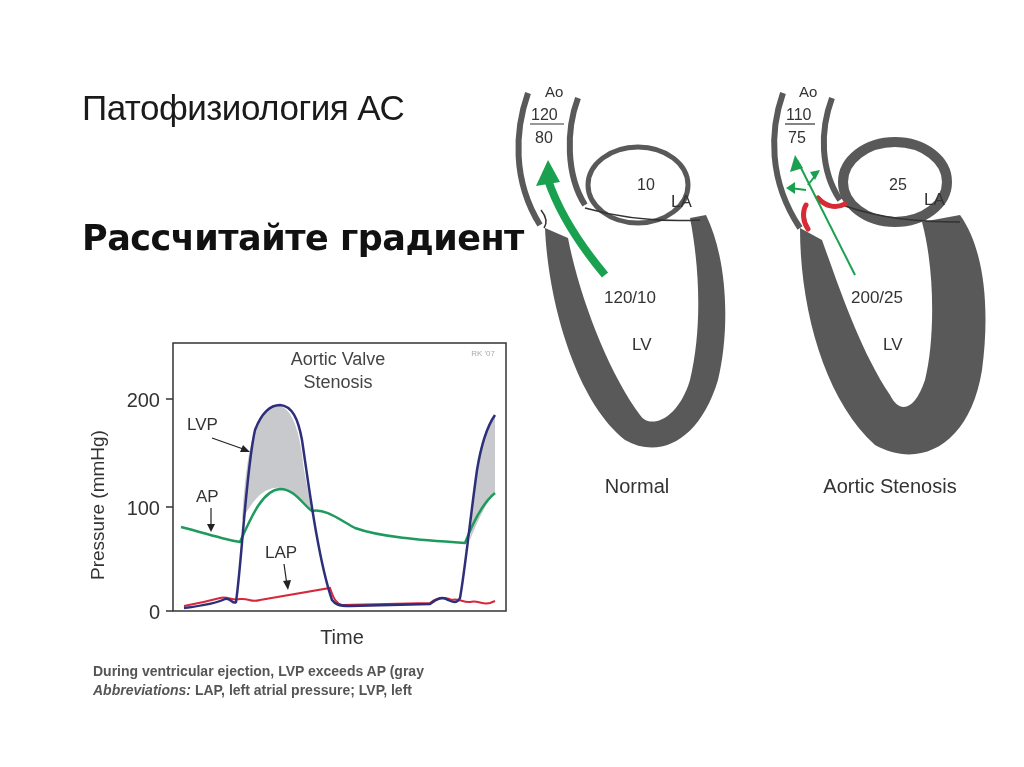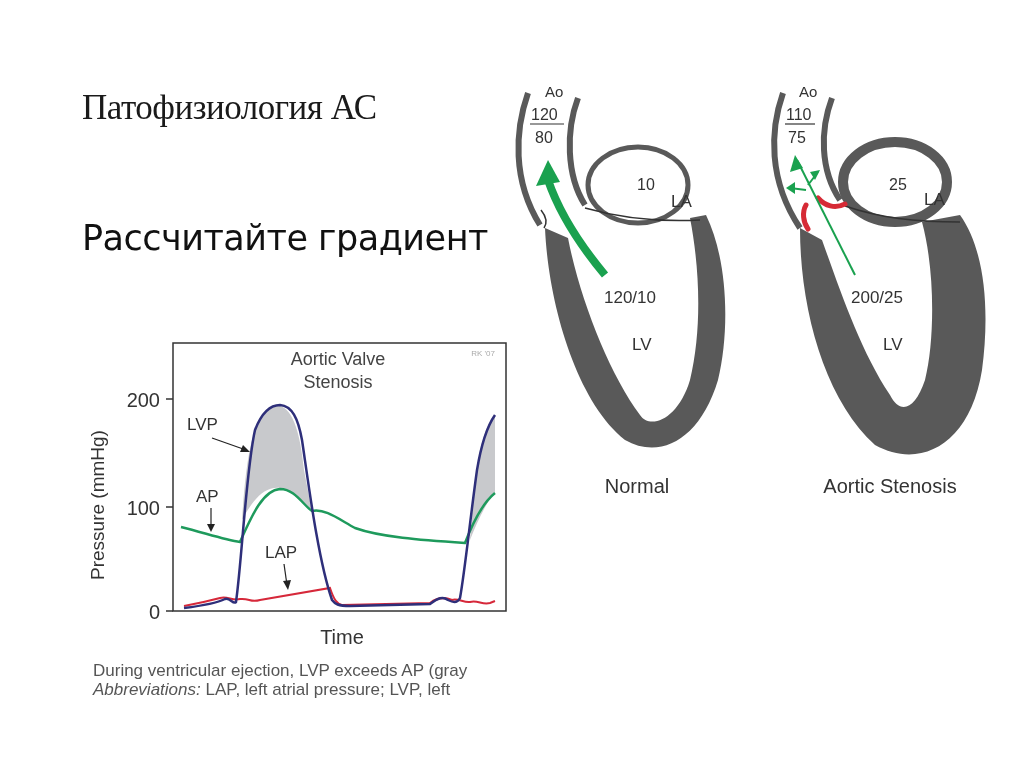--- a/index.html
+++ b/index.html
@@ -1,24 +1,24 @@
 <!DOCTYPE html>
 <html><head>
 <meta charset="utf-8">
 <style>
   html, body { margin:0; padding:0; }
   body { width:1024px; height:767px; background:#ffffff; position:relative; overflow:hidden;
          font-family:"Liberation Sans", sans-serif; }
   .slide-title { position:absolute; left:82px; top:88px; font-size:35px; color:#1a1a1a;
-                 font-family:Liberation Serif, serif; font-weight:300; letter-spacing:-0.5px; }
+                 font-family:Liberation Sans, sans-serif; font-weight:300; letter-spacing:-0.5px; }
   .slide-body { position:absolute; left:82px; top:210px; font-size:35px; line-height:57px; color:#111;
                 font-family:"DejaVu Sans", sans-serif; letter-spacing:-0.5px; }
-  .slide-body div { white-space:nowrap; }
+  .slide-body div { white-space:nowrap;font-weight:bold; }
   svg text { font-family:"Liberation Sans", sans-serif; }
-  .caption { position:absolute; left:93px; top:662px; width:420px; font-size:17px; line-height:18.5px; color:#555; }
+  .caption { position:absolute; left:93px; top:662px; width:420px; font-size:14px; line-height:18.5px; color:#555;font-weight:bold; }
   .caption i { font-style:italic;text-align:center; }
   #chart { position:absolute; left:80px; top:338px; }
   #hearts { position:absolute; left:505px; top:70px; }
 </style>
 </head>
 <body>
 
 <div class="slide-title">Патофизиология АС</div>
 <div class="slide-body">
   <div>Рассчитайте градиент</div>

